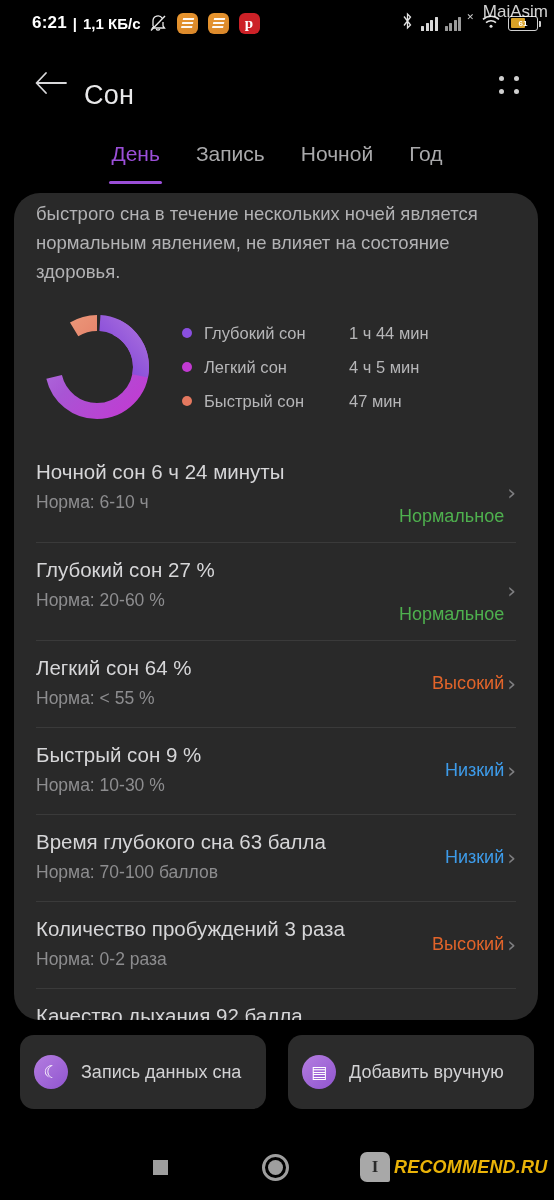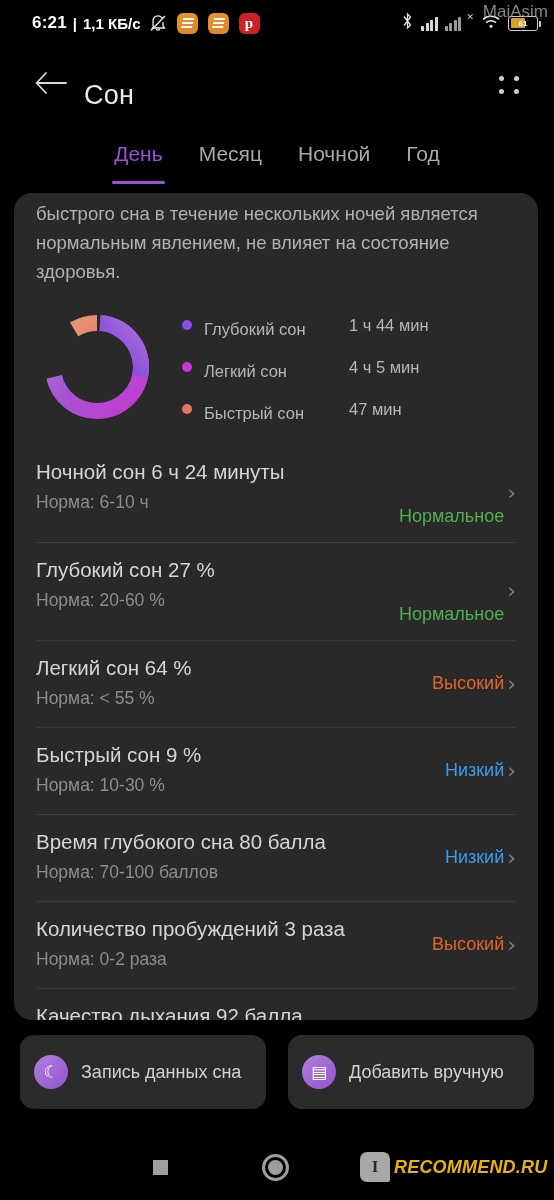--- a/index.html
+++ b/index.html
@@ -46,21 +46,21 @@
   .battery {
     width: 30px; height: 15px; border: 1.6px solid #cfcfcf; border-radius: 3px;
     position: relative; display: flex; align-items: center; padding: 1.5px;
   }
   .battery::after { content:""; position:absolute; right:-4px; top:4px; width:2.5px;
     height:6px; background:#cfcfcf; border-radius:0 1px 1px 0; }
   .battery-fill { height: 100%; width: 58%; background: #d9a227; border-radius: 1px; }
   .battery-num { position: absolute; left: 0; right: 0; text-align: center;
     font-size: 8px; color: #fff; font-weight: bold; line-height: 11px; }
   .watermark-top {
-    position: absolute; right: 6px; top: 2px; color: #a3a3a3; font-size: 17px;
+    position: absolute; right: 6px; top: 2px; color: #ffffff; font-size: 17px;
     opacity: .82; font-family: "Liberation Sans", sans-serif;
   }
 
   
   .appbar { position: absolute; top: 52px; left: 0; width: 554px; height: 66px; }
   .back-btn { position: absolute; left: 30px; top: 12px; width: 42px; height: 42px;
               display:flex; align-items:center; justify-content:center; }
   .title { position: absolute; left: 84px; top: 28px; color: #e9e9ea; font-size: 27px; letter-spacing: .3px;}
   .kebab { position: absolute; right: 28px; top: 18px; width: 30px; height: 30px; }
   .kebab span { position: absolute; width: 5px; height: 5px; border-radius: 50%; background: #cfcfcf; }
@@ -73,31 +73,31 @@
   .tabs { position: absolute; top: 142px; left: 0; width: 554px; height: 44px;
           display: flex; justify-content: center; gap: 32px; }
   .tab { position: relative; color: #a9a9ab; font-size: 21px; padding: 0 2px 10px; }
   .tab.active { color: #9b4fd8; }
   .tab.active::after { content:""; position:absolute; left:0; right:0; bottom:2px;
       height: 3px; background: #9b4fd8; border-radius: 2px; }
 
   
   .card {
     position: absolute; left: 14px; top: 193px; width: 524px; height: 827px;
-    background: #292929; border-radius: 18px; overflow: hidden;
+    background: #292929; border-radius: 26px; overflow: hidden;
   }
   .desc { padding: 6px 22px 0; color: #b2b2b4; font-size: 18.5px; line-height: 29px; }
 
   
   .chartrow { display: flex; align-items: center; padding: 22px 0 18px 8px; }
   .donut-wrap { width: 150px; display: flex; justify-content: center; }
   .legend { flex: 1; display: flex; flex-direction: column; gap: 15px; padding-left: 10px; }
   .leg { display: flex; align-items: center; }
   .dot { width: 10px; height: 10px; border-radius: 50%; margin-right: 12px; flex: none; }
-  .leg-label { color: #b6b6b8; font-size: 16.5px; width: 145px; margin-top: 8px; }
+  .leg-label { color: #b6b6b8; font-size: 16.5px; width: 145px; }
   .leg-val { color: #b6b6b8; font-size: 16.5px; }
 
   
   .rows { padding: 0 22px; }
   .row { position: relative; padding: 14px 0 15px; }
   .row + .row::before {
     content: ""; position: absolute; top: 0; left: 0; right: 0; height: 1px; background: #3a3a3a;
   }
   .row-main { display: flex; align-items: flex-start; }
   .row-texts { flex: 1; padding-right: 8px; }
@@ -200,21 +200,21 @@
     <div class="kebab">
       <span></span>
         <span></span>
         <span></span>
         <span></span>
     </div>
   </div>
 
   <div class="tabs">
     <div class="tab active">День</div>
-    <div class="tab">Месяц</div>
+    <div class="tab">Запись</div>
     <div class="tab">Ночной</div>
     <div class="tab">Год</div>
   </div>
 
   <div class="card">
 
     <div class="desc">быстрого сна в течение нескольких ночей является нормальным явлением, не влияет на состояние здоровья.</div>
 
     <div class="chartrow">
       <div class="donut-wrap">
@@ -307,21 +307,21 @@
           </div>
           <div class="row-status">
             <span class="s-low">Низкий</span>
             <span class="chev">›</span>
           </div>
         </div>
       </div>
       <div class="row">
         <div class="row-main">
           <div class="row-texts">
-            <div class="row-title">Время глубокого сна  80 балла</div>
+            <div class="row-title">Время глубокого сна  63 балла</div>
             <div class="row-norm">Норма: 70-100 баллов</div>
           </div>
           <div class="row-status">
             <span class="s-low">Низкий</span>
             <span class="chev">›</span>
           </div>
         </div>
       </div>
       <div class="row">
         <div class="row-main">

